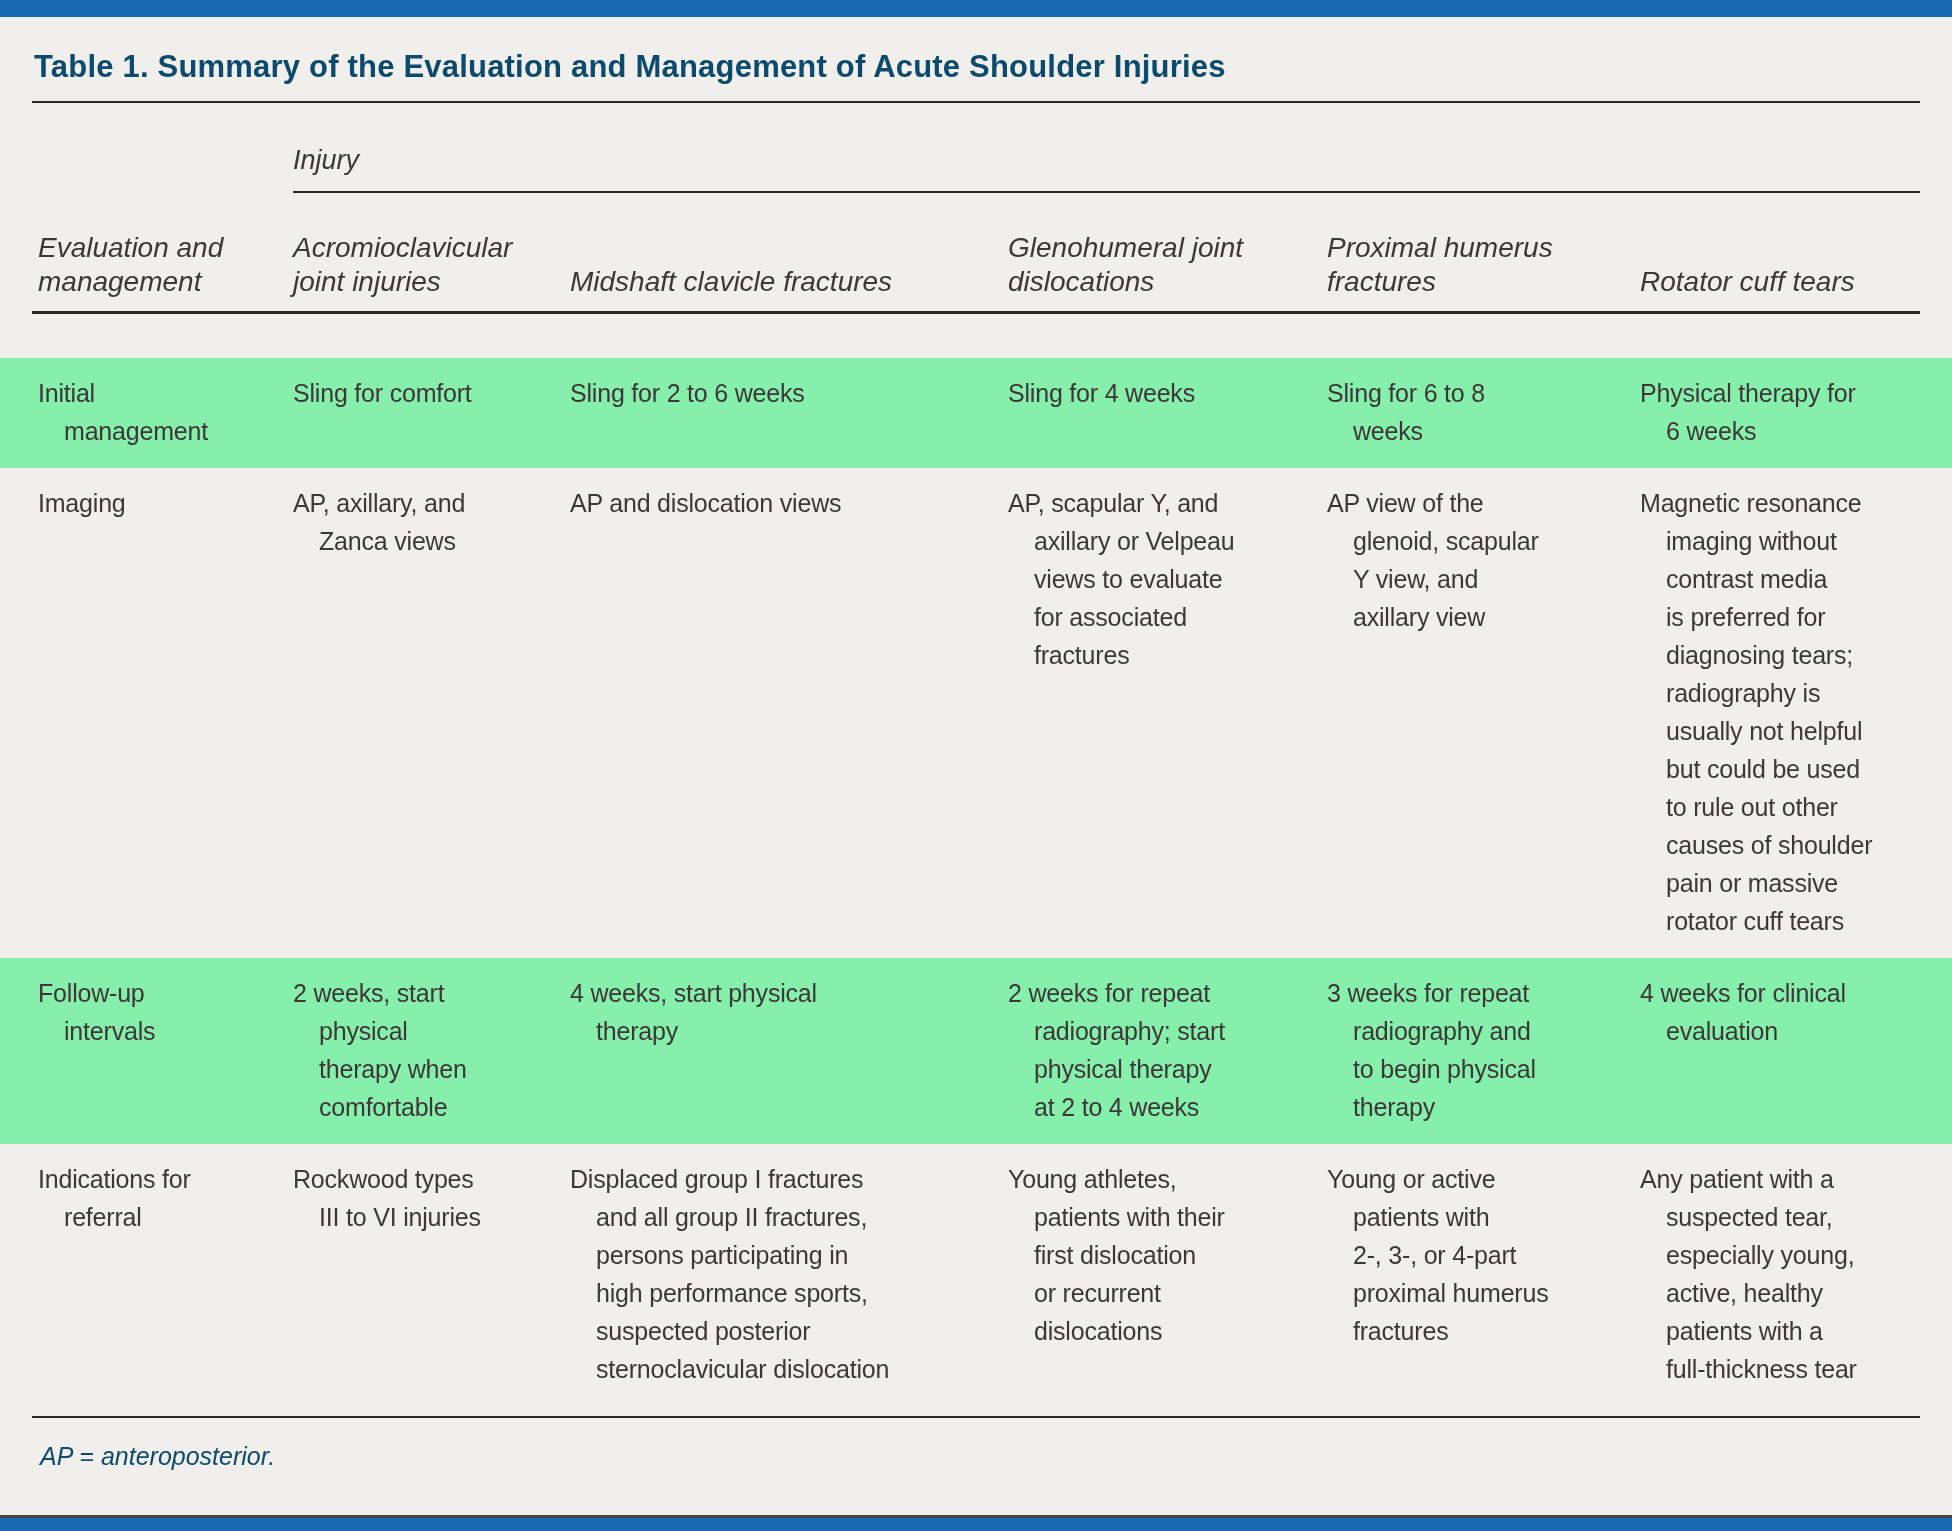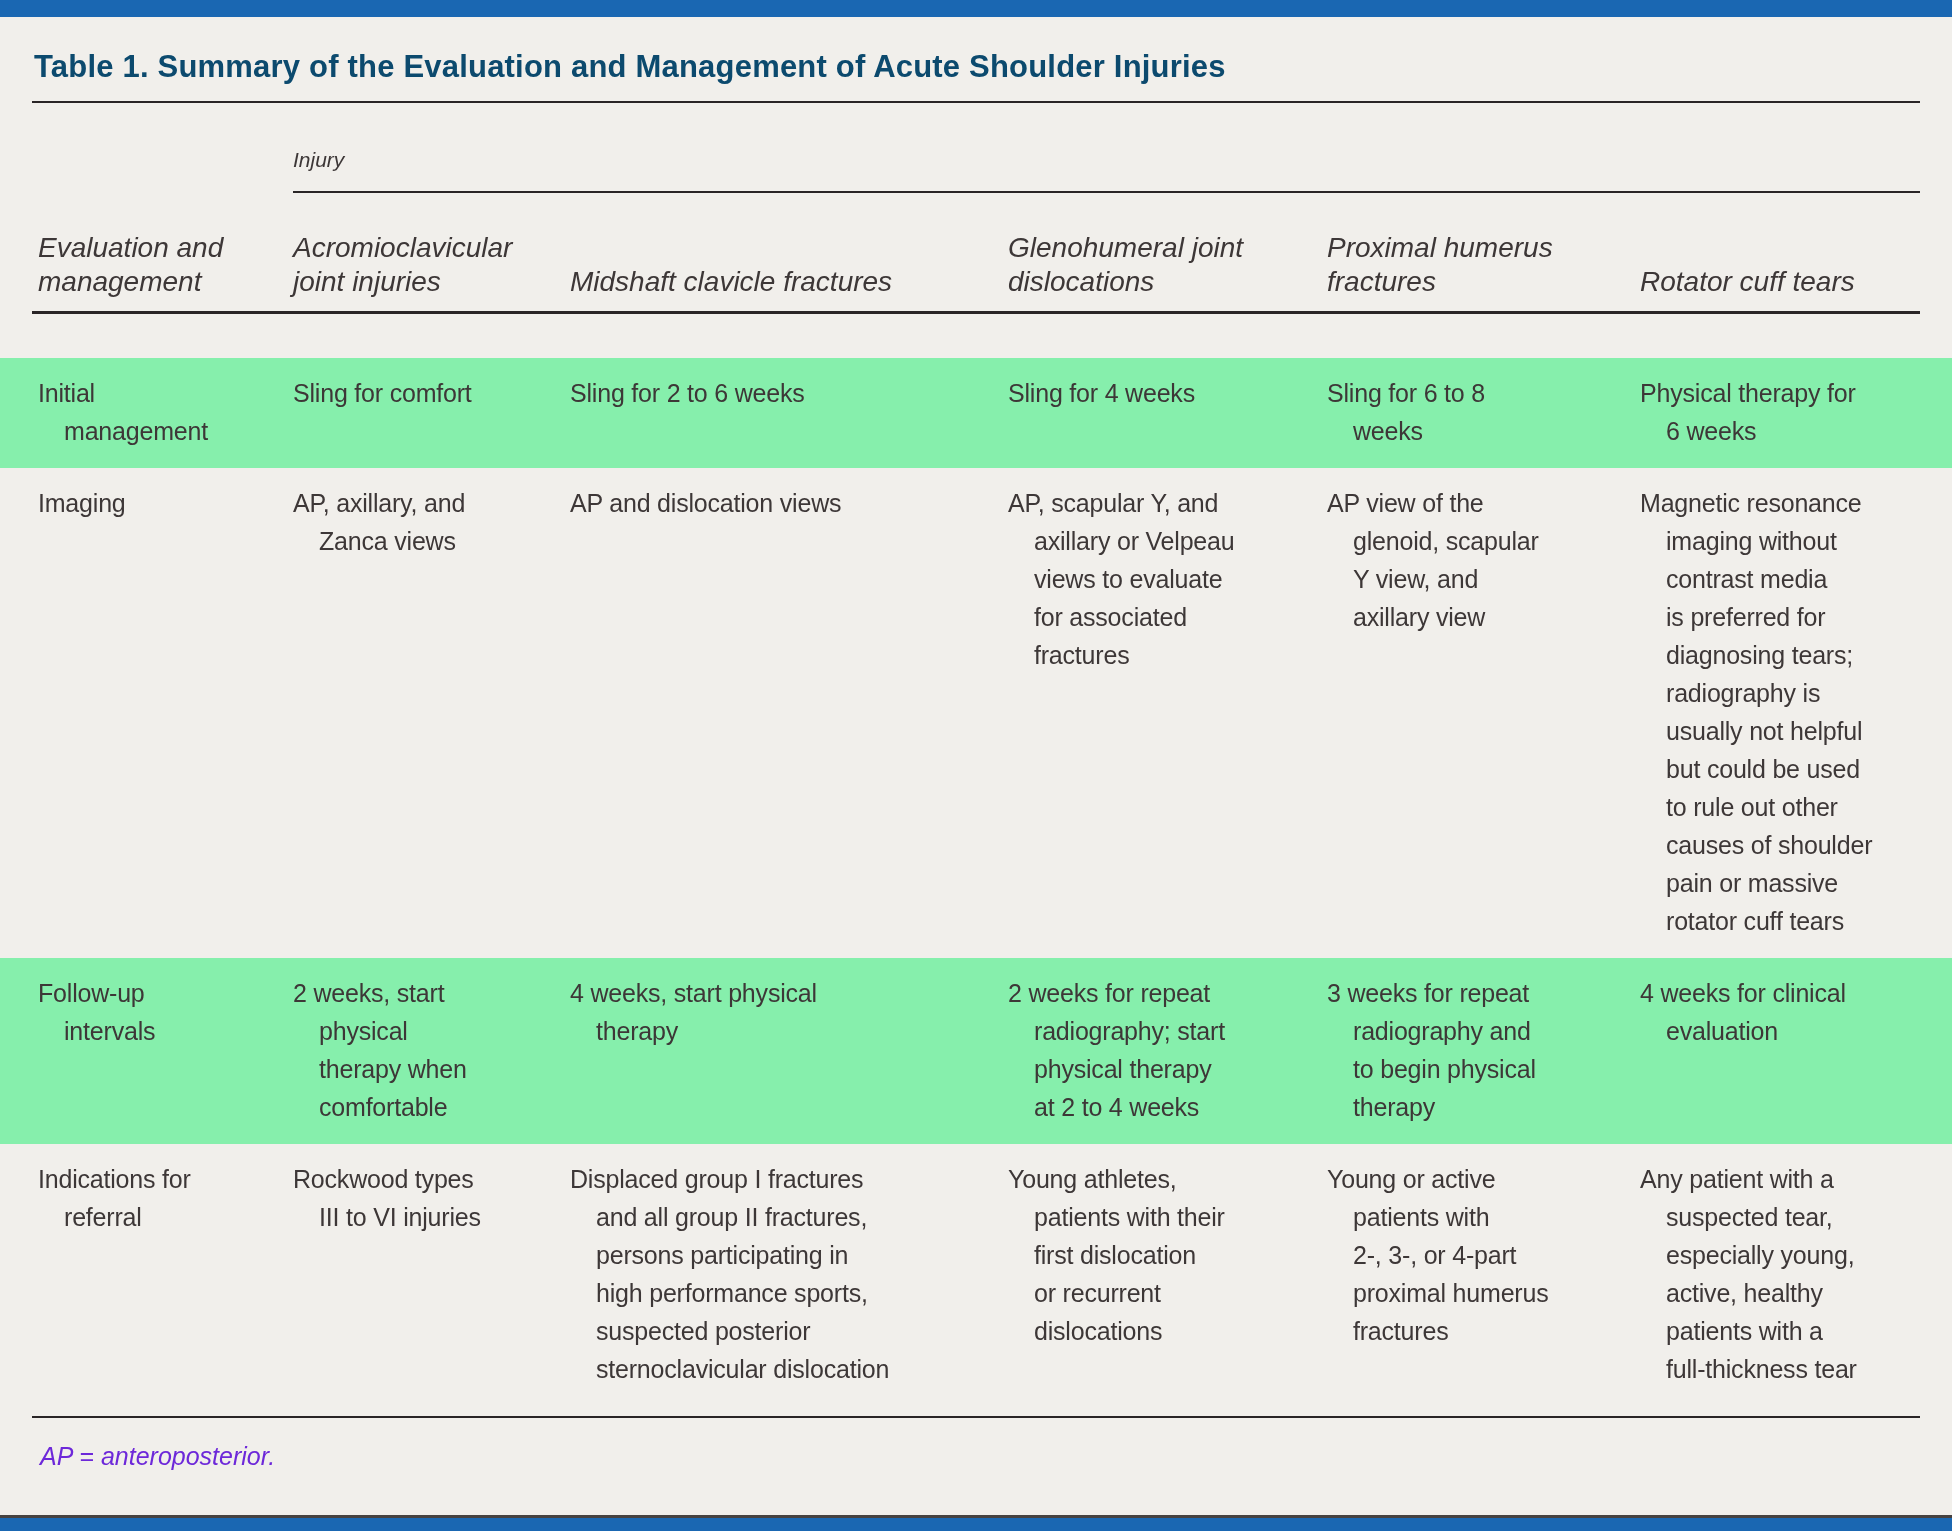--- a/index.html
+++ b/index.html
@@ -34,21 +34,21 @@
     display: grid;
     grid-template-columns: 261px 277px 438px 319px 313px 1fr;
     padding: 0 32px;
   }
   .injury-row { margin-top: 40px; }
   .injury-spanner {
     grid-column: 2 / -1;
     padding-bottom: 14px;
     border-bottom: 2px solid #2a2526;
   }
-  .injury-label { font-style: italic; font-size: 21px; line-height: 34px; }
+  .injury-label { font-style: italic; font-size: 27px; line-height: 34px; }
 
   .header-row { align-items: end; min-height: 118px; padding-bottom: 12px; }
   .hcell {
     font-style: italic;
     font-size: 28px;
     line-height: 34px;
     white-space: pre-line;
     padding-right: 16px;
   }
   .indent6 { margin-left: 6px; }
@@ -64,21 +64,21 @@
     white-space: pre-line;
     padding-left: 26px;
     text-indent: -26px;
     padding-right: 20px;
   }
   .rule-footer { margin-top: 10px; }
   .footnote {
     margin: 24px 32px 0 40px;
     font-style: italic;
     font-size: 25px;
-    color: #6d28d9;
+    color: #0c4a6e;
   }
 </style>
 </head>
 <body>
 
 <div class="page">
 
   <div class="accent-bar bar-top"></div>
 
   <h1 class="title">Table 1. Summary of the Evaluation and Management of Acute Shoulder Injuries</h1>

